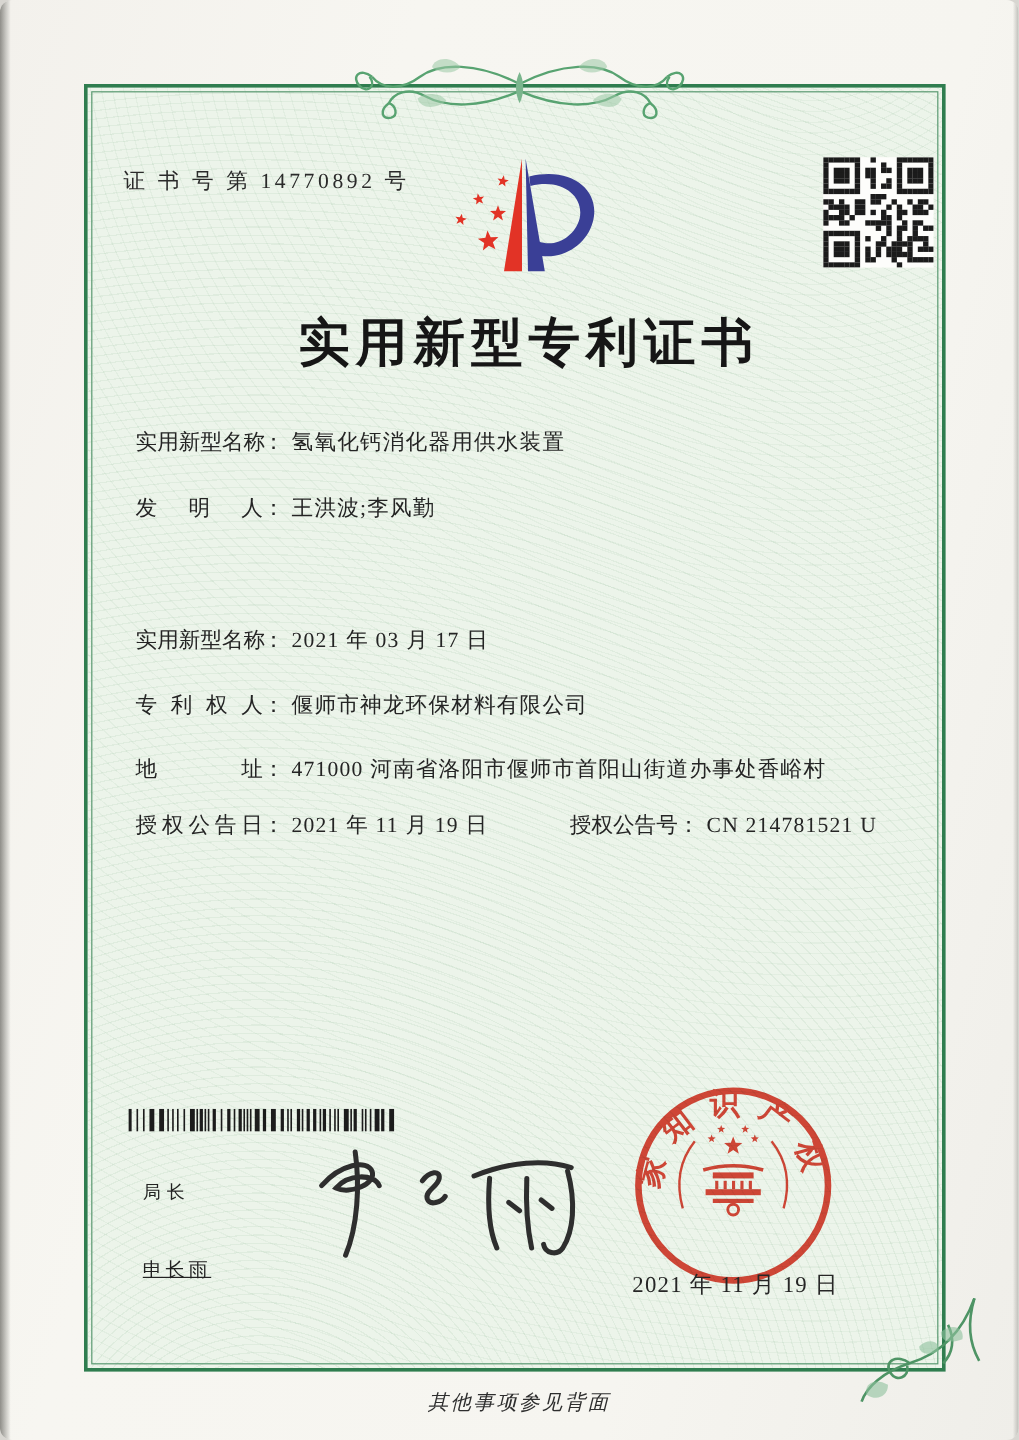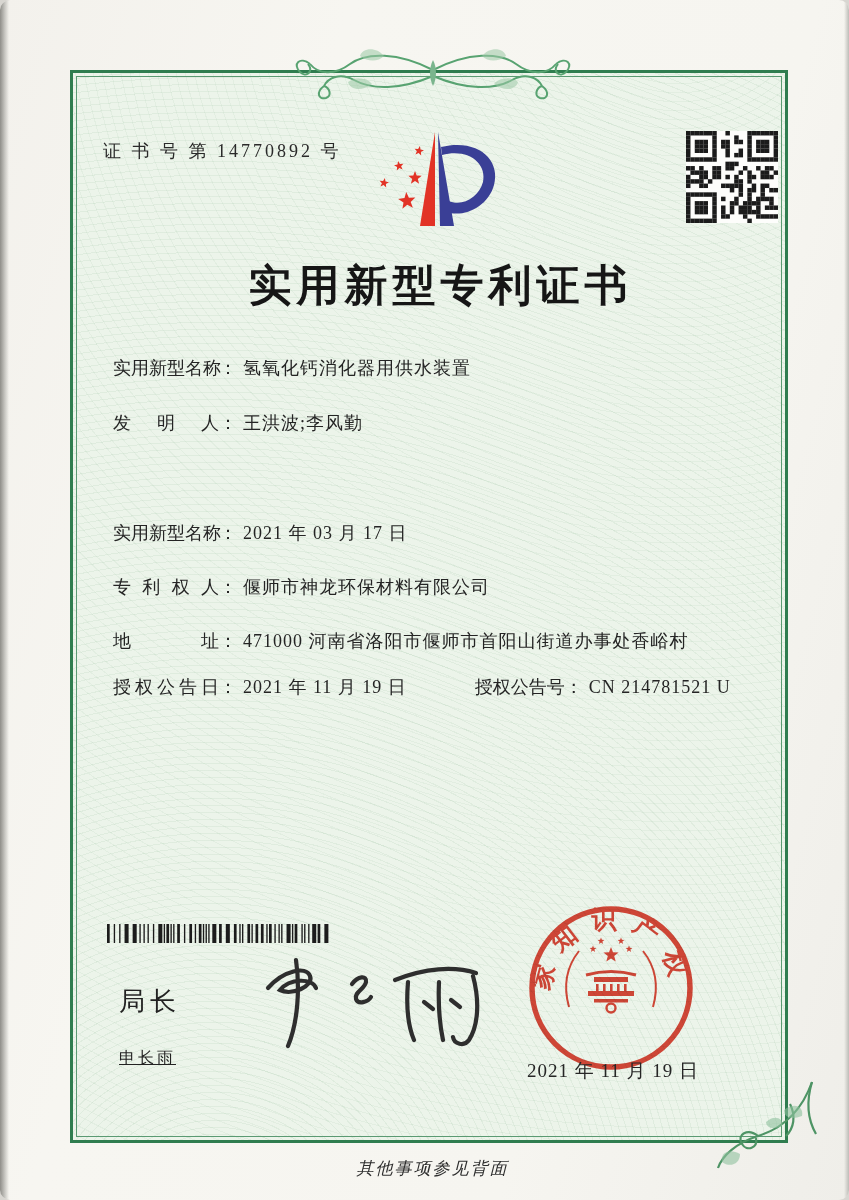--- a/index.html
+++ b/index.html
@@ -22,21 +22,21 @@
   .title{left:0;right:0;top:257px;text-align:center;font-size:43px;font-weight:700;
     letter-spacing:5px;color:#161616;padding-left:32px;}
   .row{position:absolute;left:113px;font-size:18px;white-space:nowrap;color:#242424;}
   .flabel{display:inline-block;width:106px;text-align:justify;text-align-last:justify;vertical-align:top;}
   .fval{margin-left:6px;letter-spacing:1px;}
   .grant2{margin-left:68px;}
   .paras{left:112px;top:706px;width:632px;font-size:17.5px;line-height:29px;
     font-style:italic;color:#1c1c1c;text-align:justify;}
   .paras p{margin:0;text-indent:2em;}
   .barcode{left:107px;top:924px;}
-  .director-title{left:119px;top:984px;font-size:26px;letter-spacing:5px;color:#222;}
+  .director-title{left:119px;top:984px;font-size:15px;letter-spacing:5px;color:#222;}
   .director-name{left:119px;top:1048px;font-size:16px;letter-spacing:3px;color:#222;text-decoration:underline;}
   .signature{left:240px;top:950px;}
   .seal{left:524px;top:901px;mix-blend-mode:multiply;opacity:.93;}
   .seal-date{left:518px;top:1058px;width:190px;text-align:center;font-size:19px;
     letter-spacing:1px;color:#262626;}
   .page-num{left:70px;top:1108px;width:712px;text-align:center;font-size:16px;color:#2b2b2b;}
   .back-note{left:16px;right:0;top:1157px;text-align:center;font-size:17px;font-style:italic;
     letter-spacing:2px;color:#2e2e2e;}
   .flourish{left:288px;top:40px;}
   .corner-orn{left:700px;top:1076px;}

